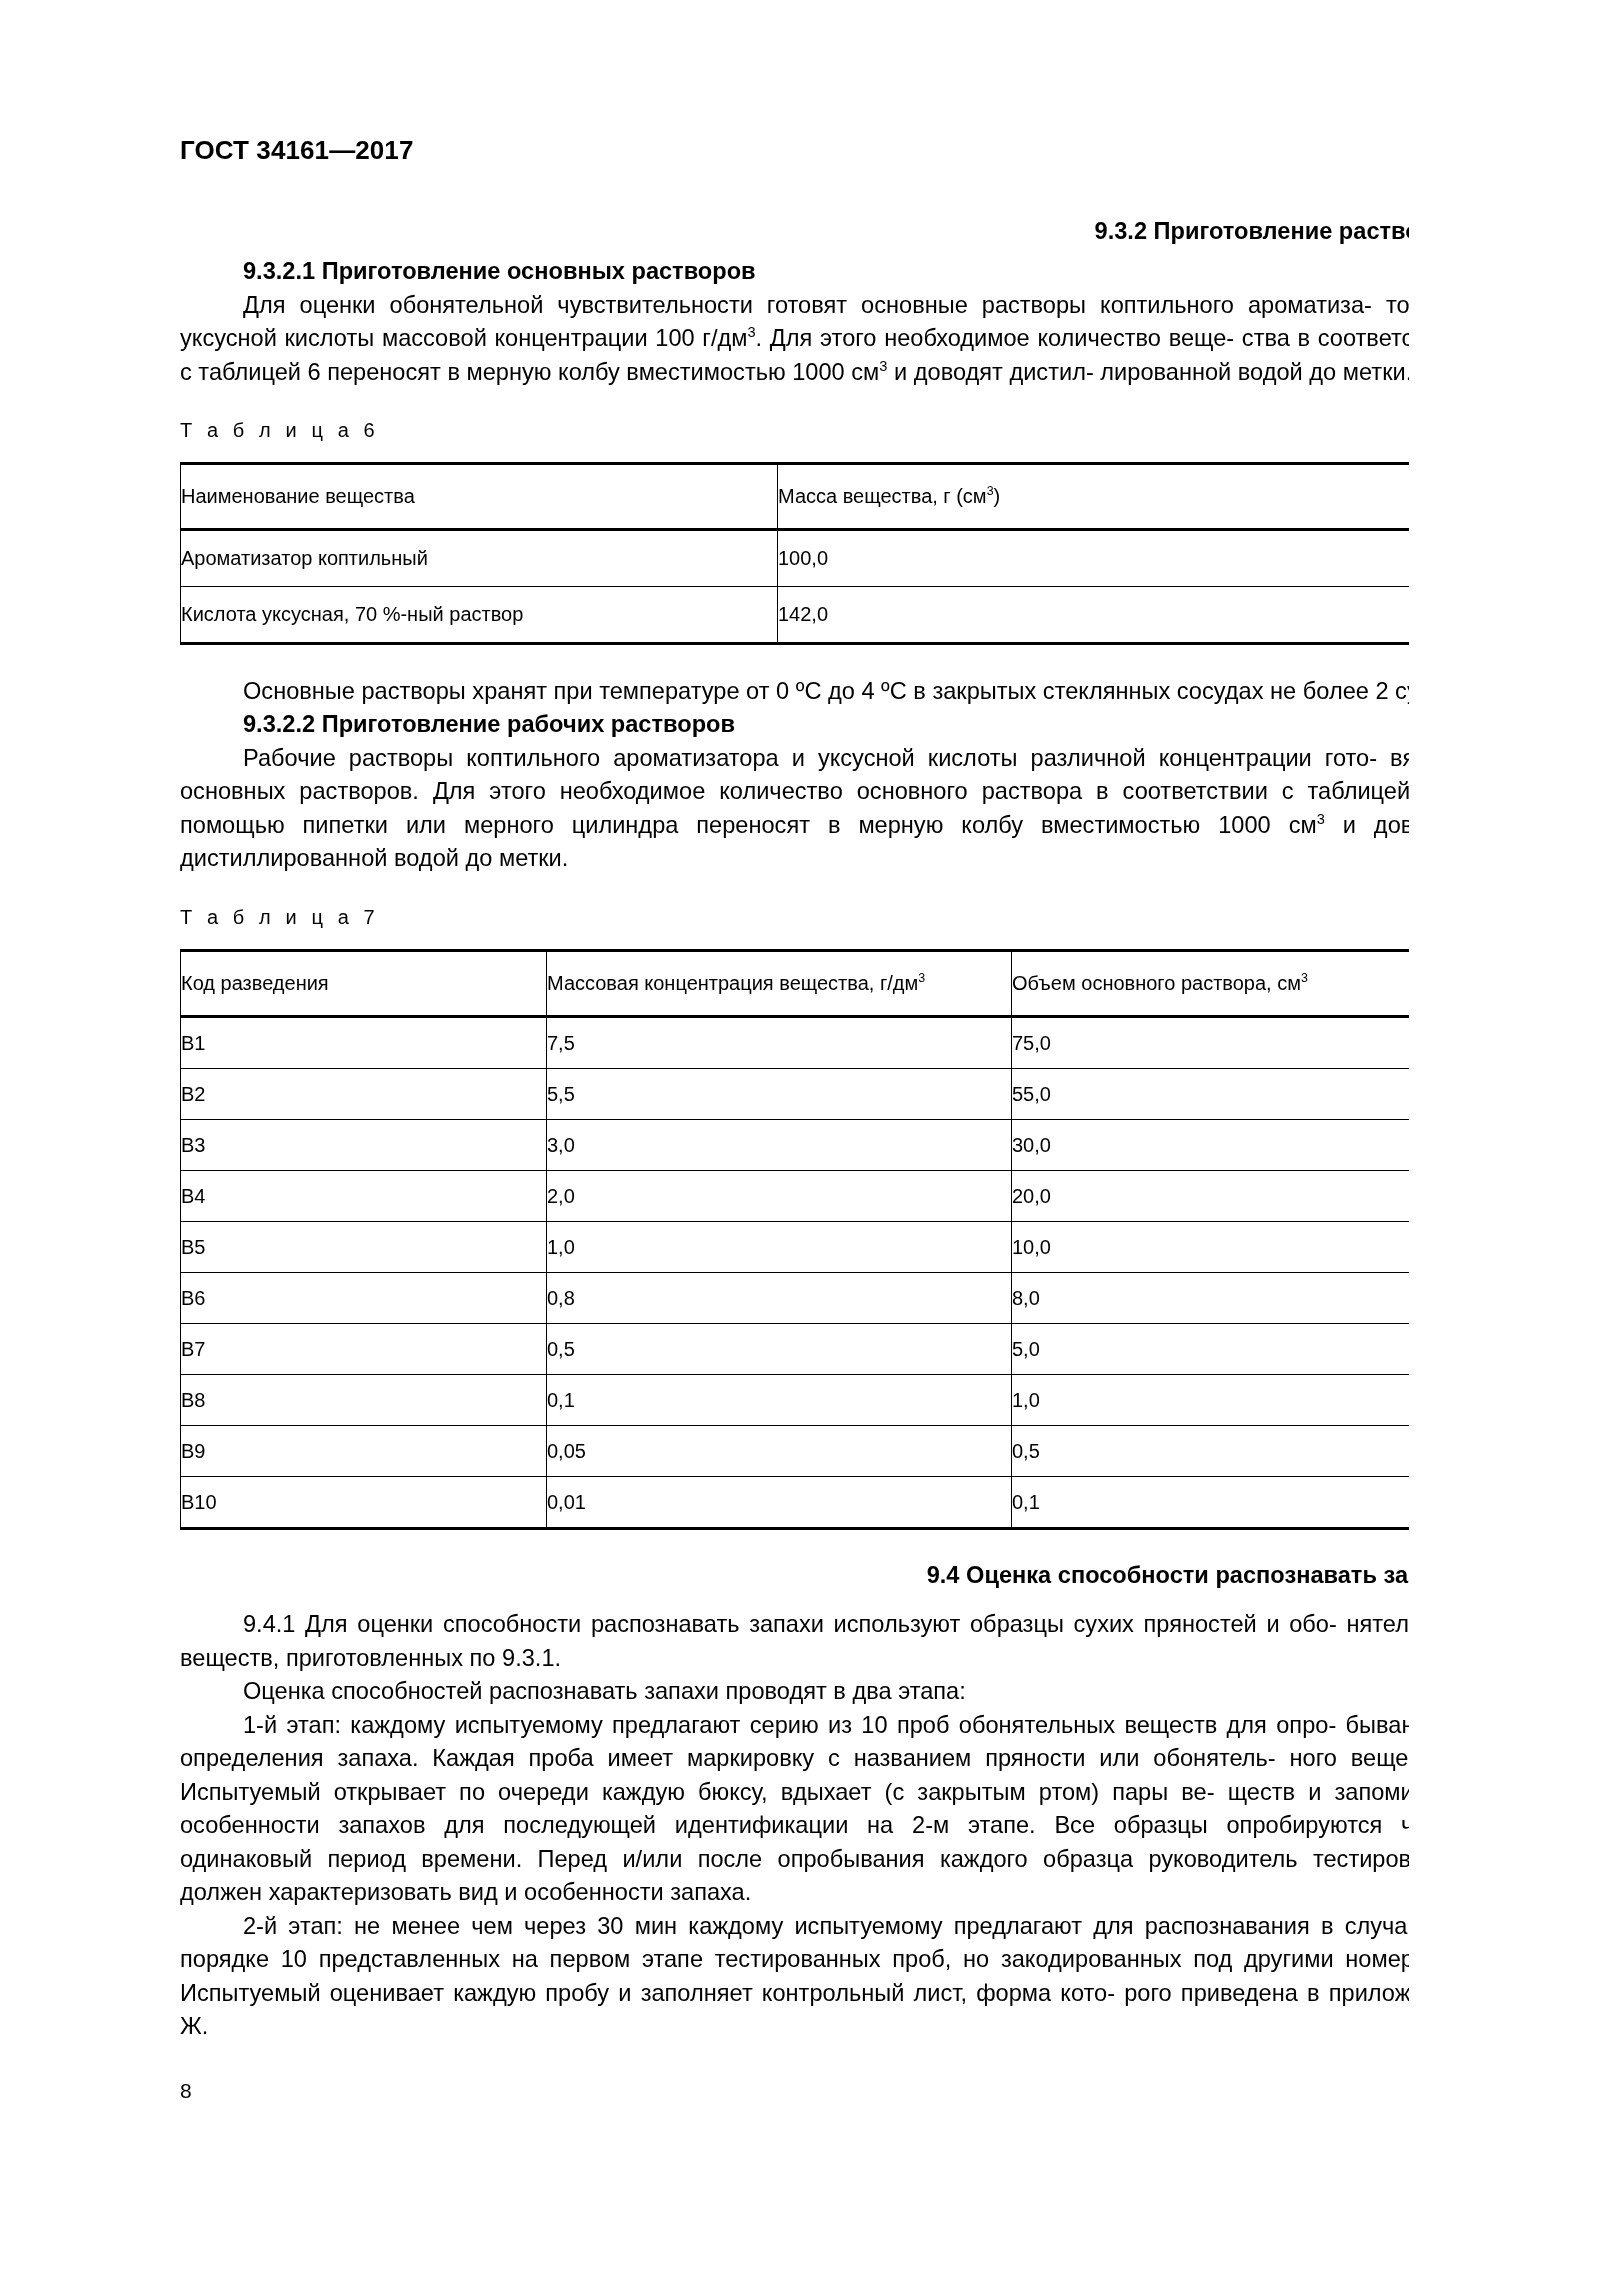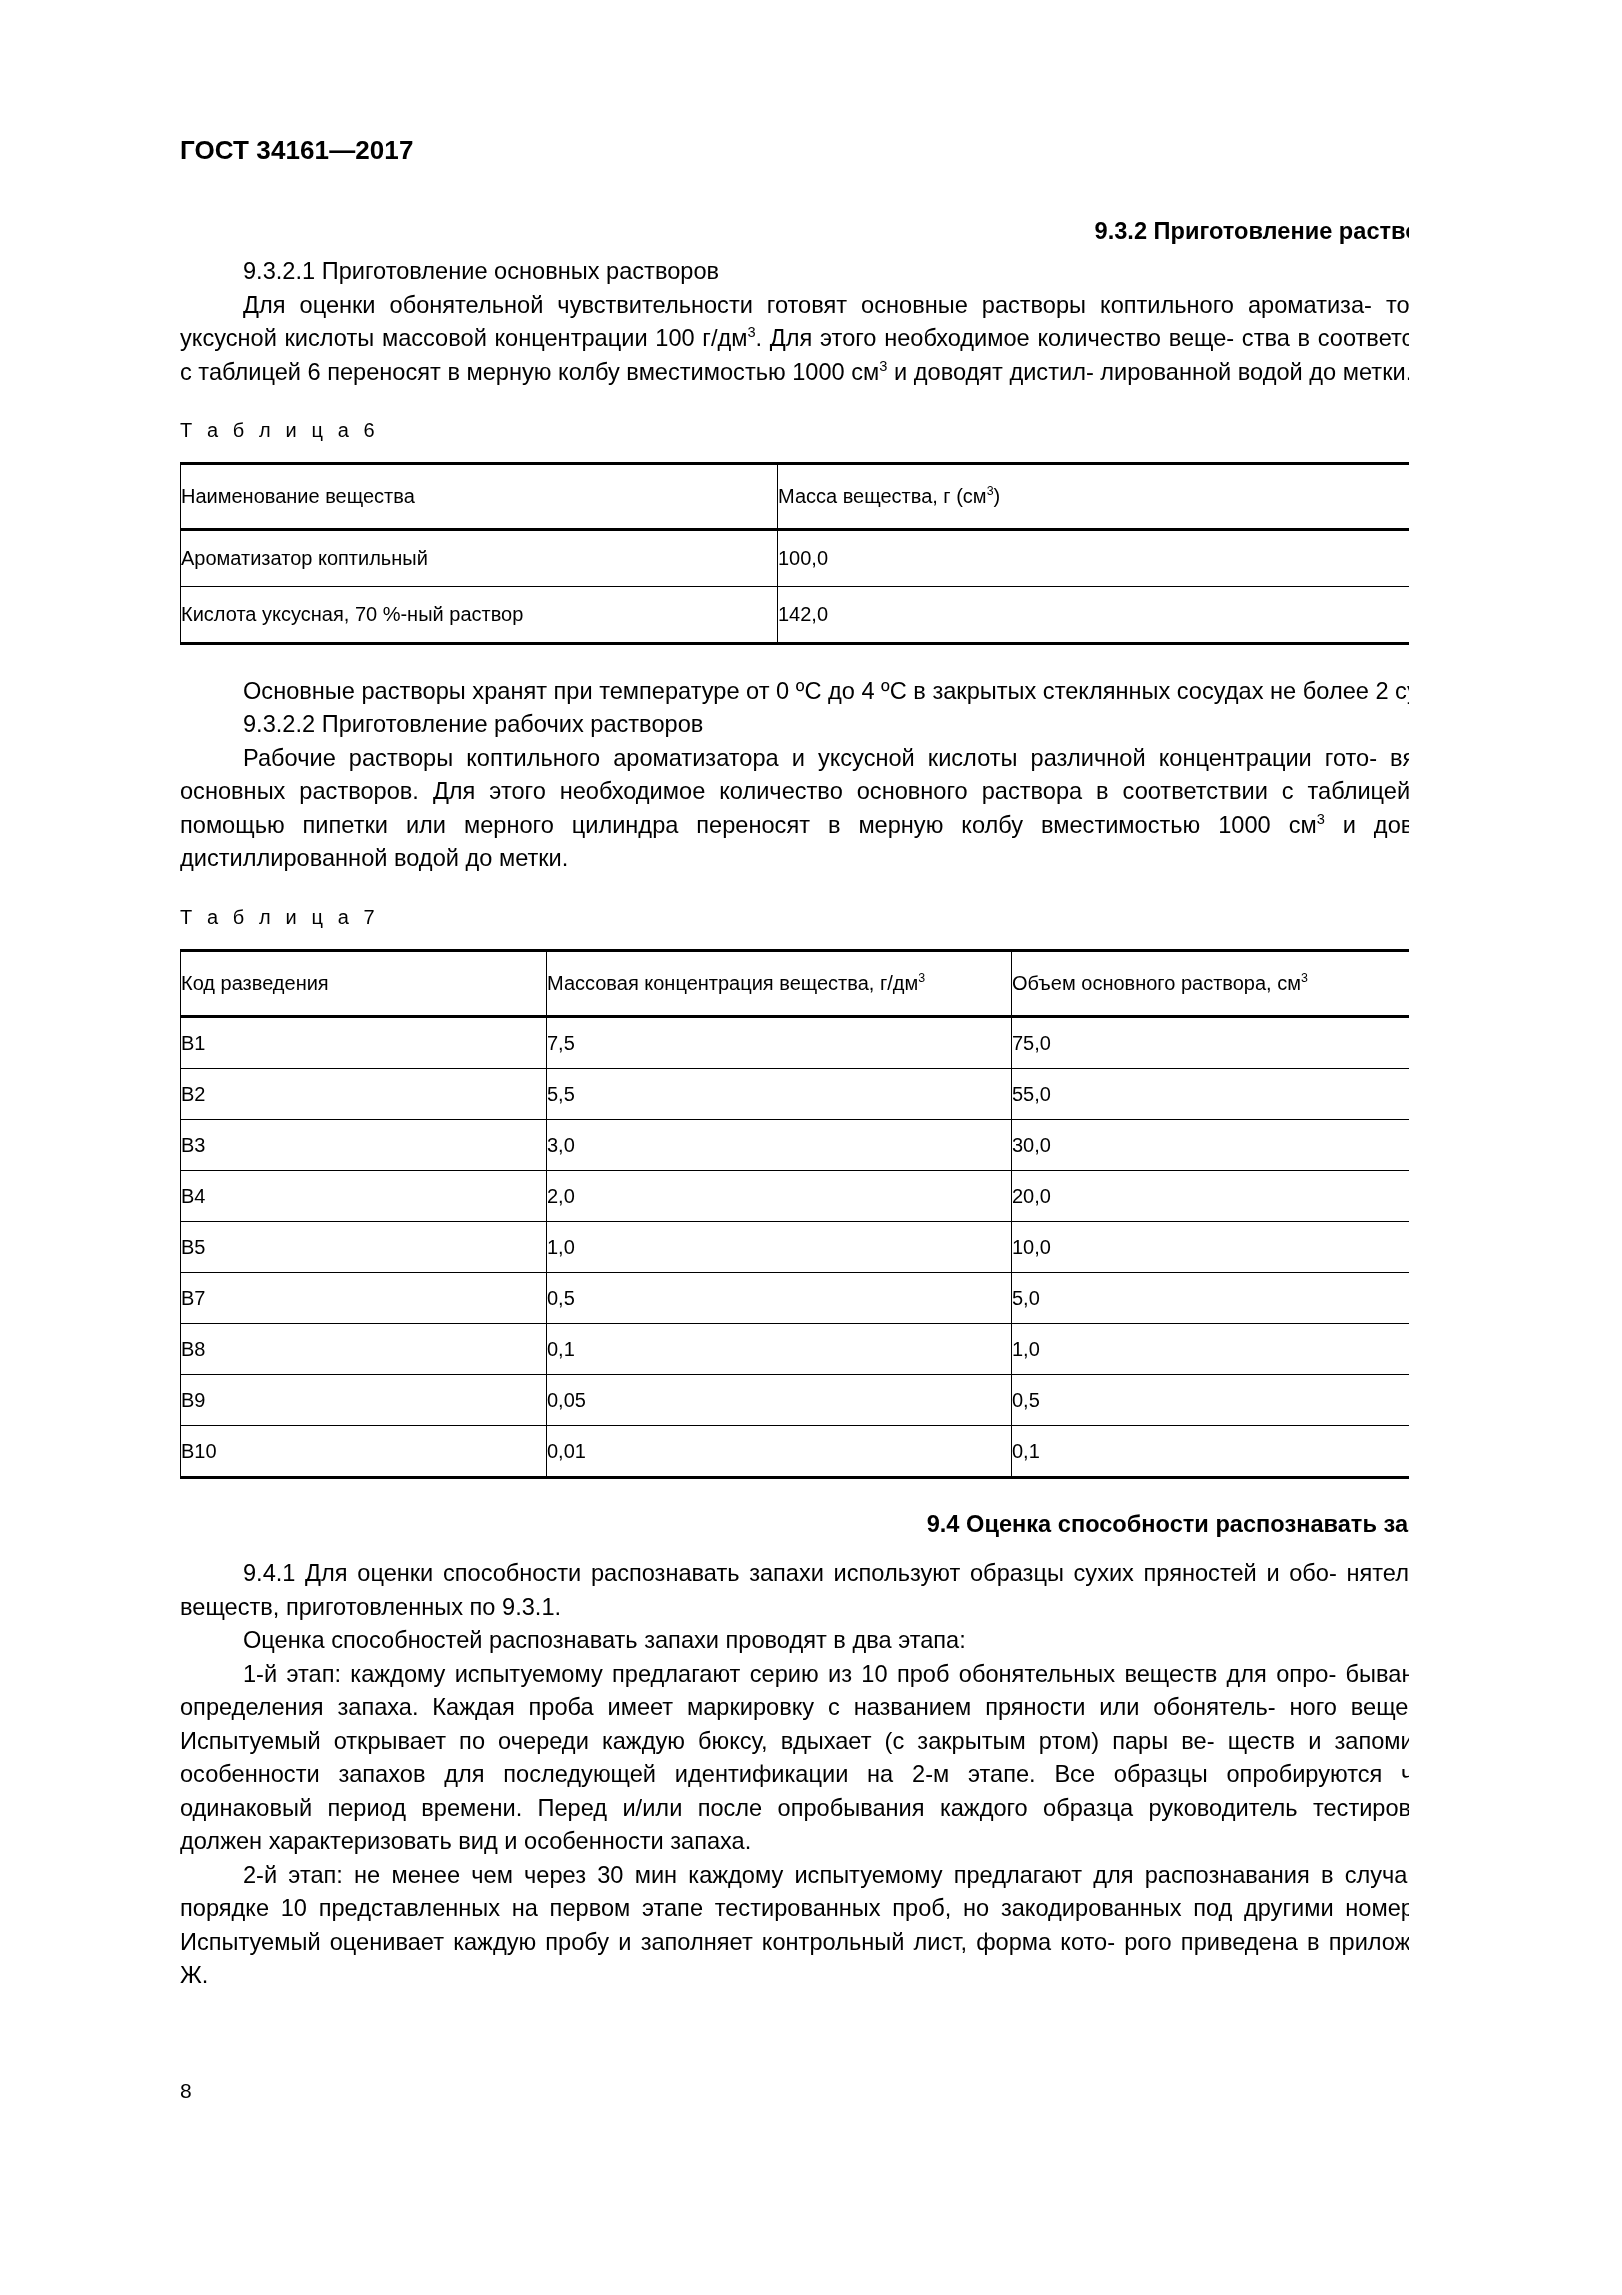--- a/index.html
+++ b/index.html
@@ -45,21 +45,21 @@
     font-size: 23.6px;
     font-weight: bold;
     margin: 0 0 9.2px 0;
     padding: 0;
     text-indent: 63px;
     line-height: 1.28;
     text-align: right;
   }
   h3.subsection-title {
     font-size: 23.6px;
-    font-weight: normal;
+    font-weight: bold;
     margin: 0;
     padding: 0;
     text-indent: 63px;
     line-height: 1.42;
   }
   p.body-text {
     font-size: 23.6px;
     line-height: 1.42;
     margin: 0;
     padding: 0;
@@ -226,20 +226,25 @@
             <td>B4</td>
             <td>2,0</td>
             <td>20,0</td>
           </tr>
         <tr>
             <td>B5</td>
             <td>1,0</td>
             <td>10,0</td>
           </tr>
         <tr>
+            <td>B6</td>
+            <td>0,8</td>
+            <td>8,0</td>
+          </tr>
+        <tr>
             <td>B7</td>
             <td>0,5</td>
             <td>5,0</td>
           </tr>
         <tr>
             <td>B8</td>
             <td>0,1</td>
             <td>1,0</td>
           </tr>
         <tr>

